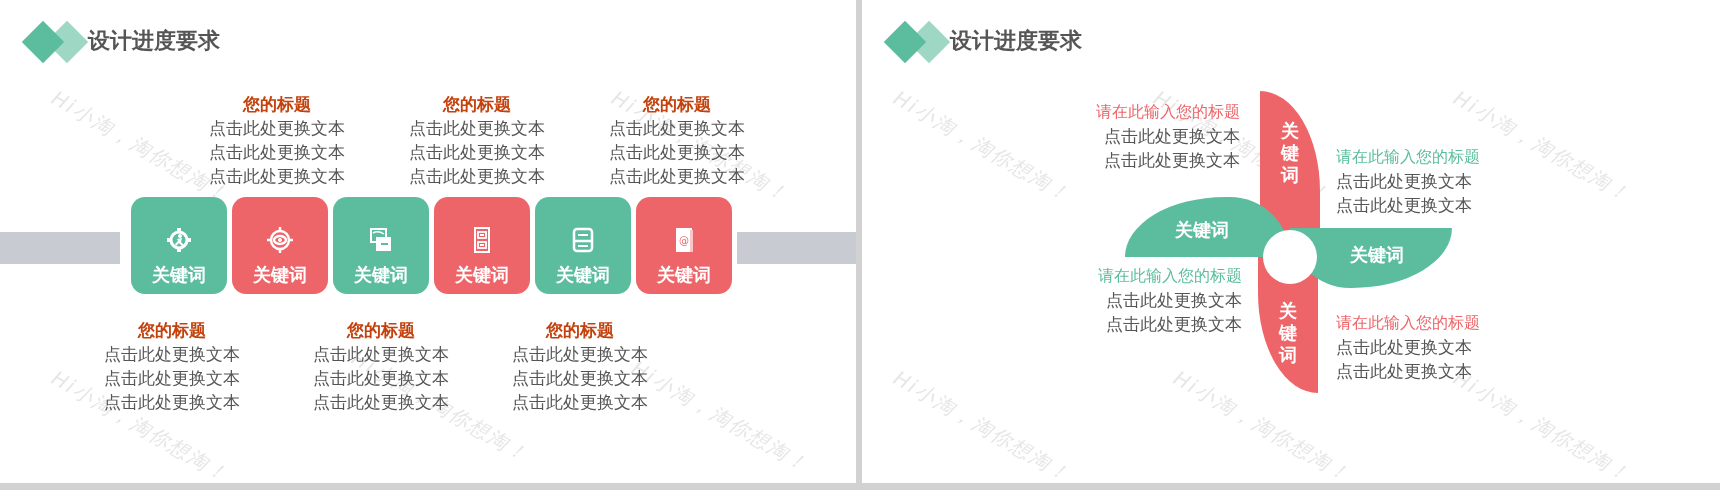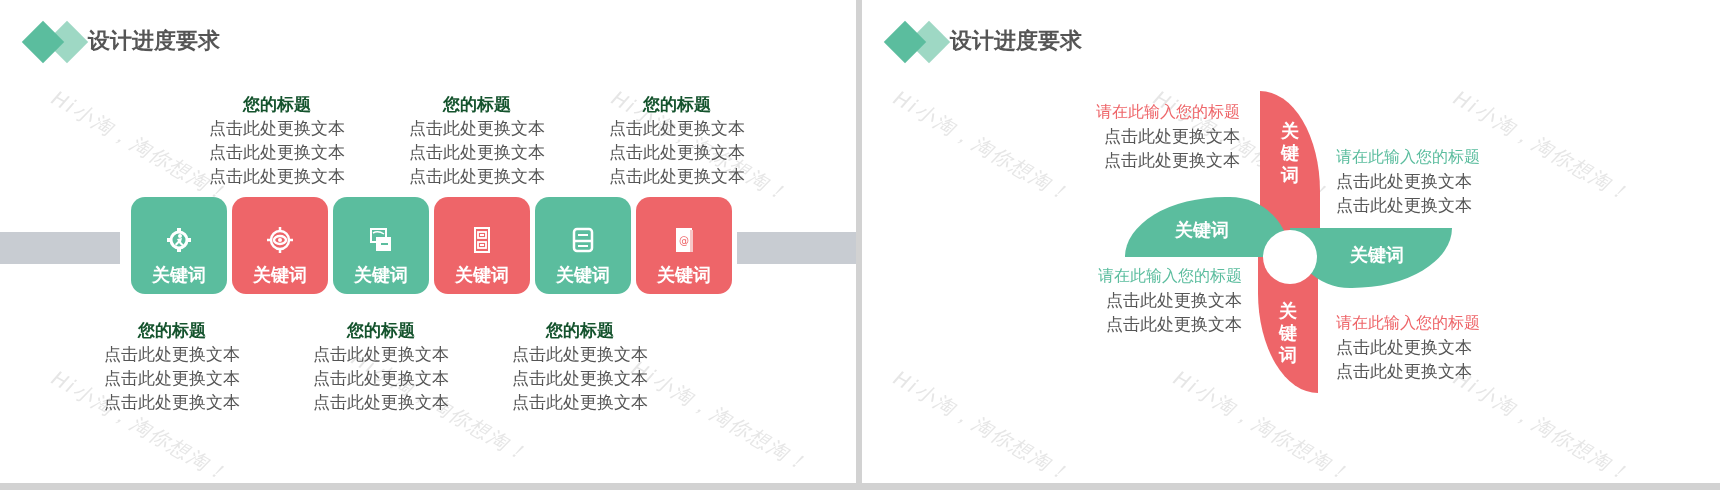--- a/index.html
+++ b/index.html
@@ -11,21 +11,21 @@
   .wm { position:absolute; color:#e6e6e6; font-size:20px; transform:rotate(30deg); transform-origin:left top;
         white-space:nowrap; font-style:italic; letter-spacing:2px; }
   .hdr { position:absolute; top:22px; height:40px; }
   .dia { position:absolute; width:30px; height:30px; transform:rotate(45deg); }
   .hdr-title { position:absolute; top:4px; font-size:22px; font-weight:bold; color:#555555; white-space:nowrap; }
   .bar { position:absolute; background:#c8ccd2; height:32px; top:232px; }
   .tile { position:absolute; top:197px; width:96px; height:97px; border-radius:14px; color:#fff; }
   .tile .ico { position:absolute; left:0; right:0; top:30px; height:26px; display:flex; justify-content:center; }
   .tile .lbl { position:absolute; left:0; right:0; top:66px; text-align:center; font-size:18px; font-weight:bold; }
   .tblock { position:absolute; width:170px; text-align:center; color:#555; }
-  .tblock .t { font-size:17px; font-weight:bold; height:24px; line-height:24px; color:#14532d; }
+  .tblock .t { font-size:17px; font-weight:bold; height:24px; line-height:24px; color:#c2410c; }
   .tblock .l { font-size:17px; height:24px; line-height:24px; color:#555; }
   .green { background:#5bbd9e; }
   .red { background:#ee6569; }
   .pw-lbl { position:absolute; color:#fff; font-weight:bold; font-size:18px; text-align:center; }
   .pw-v { width:22px; line-height:22px; }
   .pblock { position:absolute; width:230px; }
   .pblock .t { font-size:16px; font-weight:normal; height:24px; line-height:24px; white-space:nowrap; }
   .pblock .l { font-size:17px; color:#555; height:24px; line-height:24px; white-space:nowrap; }
   .right-al { text-align:right; }
 </style>

